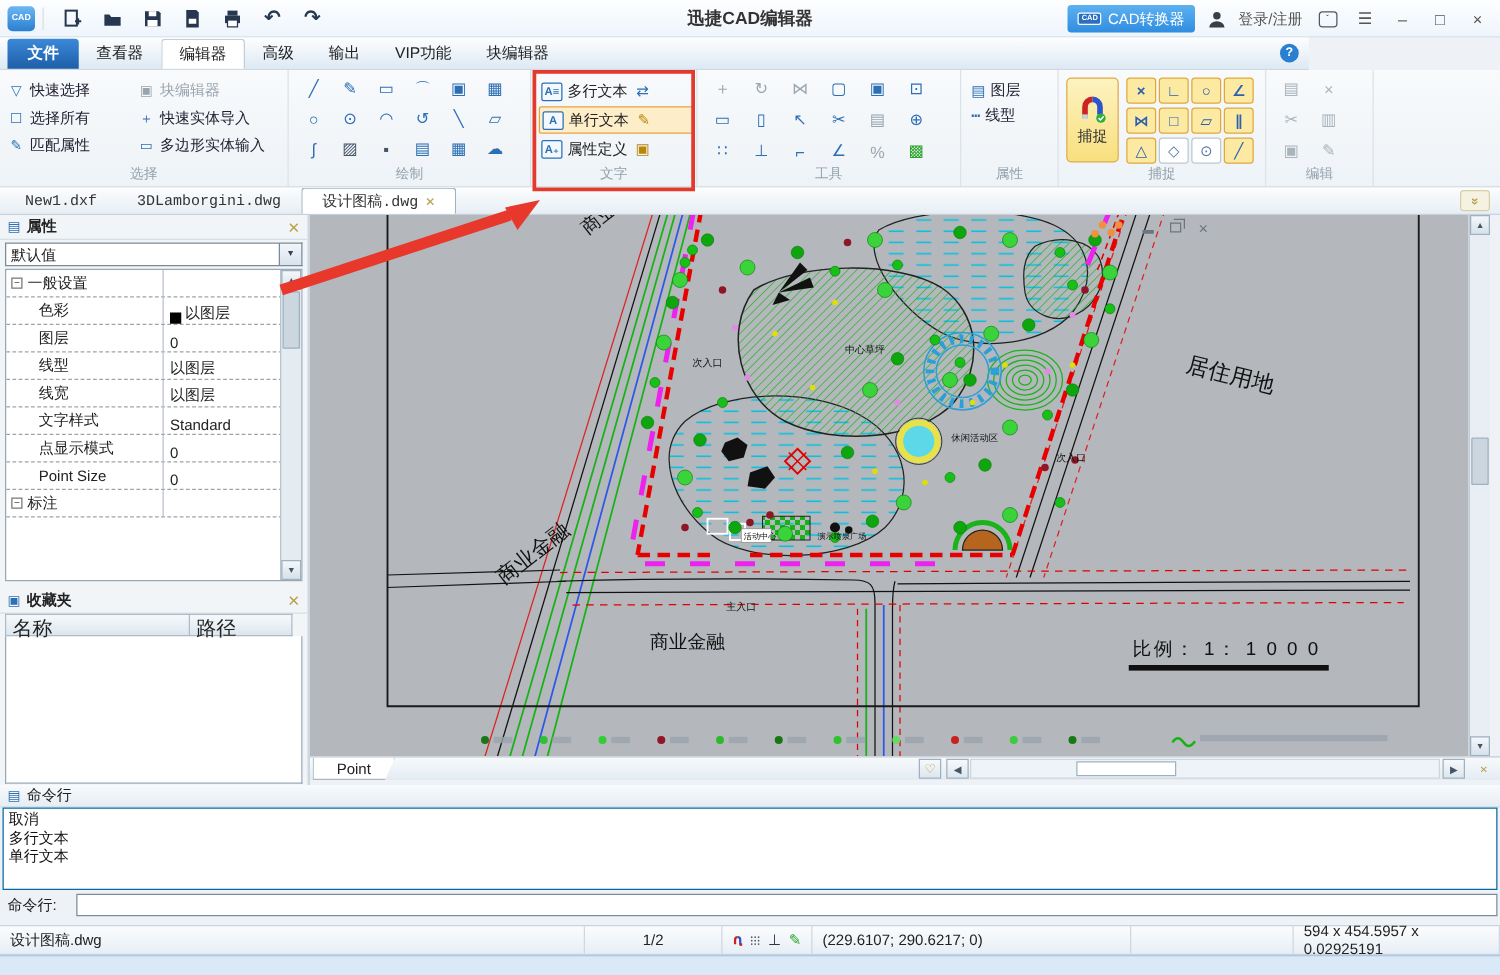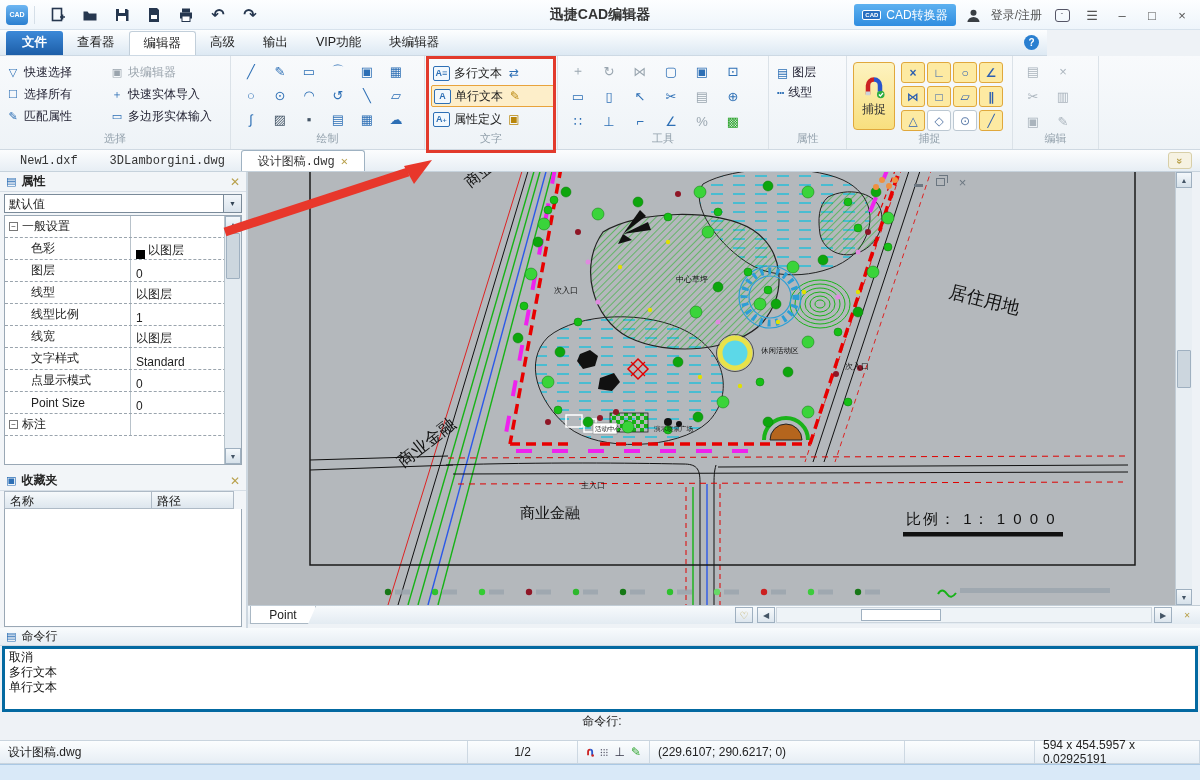--- a/index.html
+++ b/index.html
@@ -105,21 +105,21 @@
   .prow.sec .c1 { padding-left:4px; gap:4px; }
   .prow .c2 { flex:1; padding-left:5px; display:flex; align-items:flex-end; gap:3px; height:100%; }
   .minus-box { width:9px; height:9px; border:1px solid #777; font-size:8px; line-height:7px; text-align:center; color:#333; background:#fff; }
   .swatch { width:9px; height:9px; background:#000; display:inline-block; }
   .vscroll { position:absolute; right:0; top:0; bottom:0; width:17px; background:#e4ebf1; border-left:1px solid #b8c4cc; }
   .sbtn { position:absolute; left:0; width:16px; height:16px; background:linear-gradient(#f4f8fb,#d6e1ea); border:1px solid #9fb0c0;
     font-size:7px; color:#456; display:flex; align-items:center; justify-content:center; }
   .sthumb { position:absolute; left:1px; width:14px; background:#ccd6de; border:1px solid #9fb0c0; border-radius:1px; }
   #fav-panel { margin-top:6px; }
   #fav-cols { display:flex; height:18px; margin:0 4px; }
-  .fav-col { background:linear-gradient(#f6f9fb,#dde6ee); border:1px solid #aebac6; border-left-width:0; font-size:12px; padding:1px 5px; }
+  .fav-col { background:linear-gradient(#f6f9fb,#dde6ee); border:1px solid #aebac6; border-left-width:0; font-size:16px; padding:1px 5px; }
   .fav-col:first-child { border-left-width:1px; width:148px; }
   .fav-col:nth-child(2) { width:82px; }
   #fav-list { margin:0 4px; height:118px; background:#fff; border:1px solid #9aa8b5; border-top:0; }
 
   
   #canvas-region { position:absolute; left:248px; top:172px; width:952px; height:456px; background:#eef2f6; }
   #drawing-svg { position:absolute; left:0; top:0; }
   #mdi { position:absolute; left:664px; top:4px; display:flex; gap:9px; align-items:center; }
   .mdi-btn { color:#6b7680; font-size:11px; line-height:1; display:flex; align-items:center; justify-content:center; width:13px; height:12px; }
   .mdi-min { width:9px; height:3px; background:#6b7680; margin-top:7px; }
@@ -130,23 +130,23 @@
   #model-tab { position:absolute; left:2px; top:0; width:66px; height:18px; background:#fff; border:1px solid #aab8c4; border-top:0;
     font-size:12px; display:flex; align-items:center; justify-content:center; clip-path:polygon(0 0,100% 0,88% 100%,0 100%); }
   .hbtn { position:absolute; top:1px; width:18px; height:16px; background:linear-gradient(#f6f9fb,#dde6ee); border:1px solid #9fb0c0;
     display:flex; align-items:center; justify-content:center; font-size:8px; color:#456; }
   #hs-track { position:absolute; left:528px; top:1px; width:376px; height:16px; background:#eef3f7; border:1px solid #cdd6de; }
   #hs-thumb { position:absolute; left:84px; top:1px; width:80px; height:12px; background:#fff; border:1px solid #9fb0c0; }
 
   
   #cmd-panel { position:absolute; left:0; top:628px; width:1200px; height:108px; background:#eef2f6; }
   #cmd-head { height:18px; display:flex; align-items:center; gap:5px; padding:0 6px; background:linear-gradient(#f8fbfd,#e6edf3); border-bottom:1px solid #cfd9e2; }
-  #cmd-history { height:66px; margin:0 2px; background:#fff; border:3px solid #0369a1; padding:1px 4px; overflow:hidden; }
+  #cmd-history { height:66px; margin:0 2px; background:#fff; border:1px solid #0369a1; padding:1px 4px; overflow:hidden; }
   .cmd-line { font-size:12px; line-height:15px; color:#111; }
-  #cmd-input-row { display:flex; align-items:center; height:22px; margin:1px 2px; gap:16px;flex-direction:column; }
+  #cmd-input-row { display:flex; align-items:center; height:22px; margin:1px 2px; gap:16px; }
   #cmd-prompt { font-size:12px; padding-left:4px; }
   #cmd-input { flex:1; height:18px; background:#fff; border:1px solid #7a8a99; }
 
   
   #statusbar { position:absolute; left:0; top:740px; width:1200px; height:24px; background:linear-gradient(#fbfdfe,#e7eef5);
     border-top:1px solid #c9d4de; border-bottom:1px solid #c9d4de; display:flex; align-items:center; font-size:12px; }
   .seg { height:100%; display:flex; align-items:center; padding:0 8px; border-right:1px solid #cdd8e2; }
   #seg-file { width:468px; }
   #seg-page { width:110px; justify-content:center; }
   #seg-icons { width:72px; gap:6px; justify-content:center; }
@@ -434,26 +434,20 @@
           <div class="prow">
             <div class="c1">图层</div>
             <div class="c2">
               <span>0</span>
             </div>
           </div>
           <div class="prow">
             <div class="c1">线型</div>
             <div class="c2">
               <span>以图层</span>
-            </div>
-          </div>
-          <div class="prow">
-            <div class="c1">线型比例</div>
-            <div class="c2">
-              <span>1</span>
             </div>
           </div>
           <div class="prow">
             <div class="c1">线宽</div>
             <div class="c2">
               <span>以图层</span>
             </div>
           </div>
           <div class="prow">
             <div class="c1">文字样式</div>

